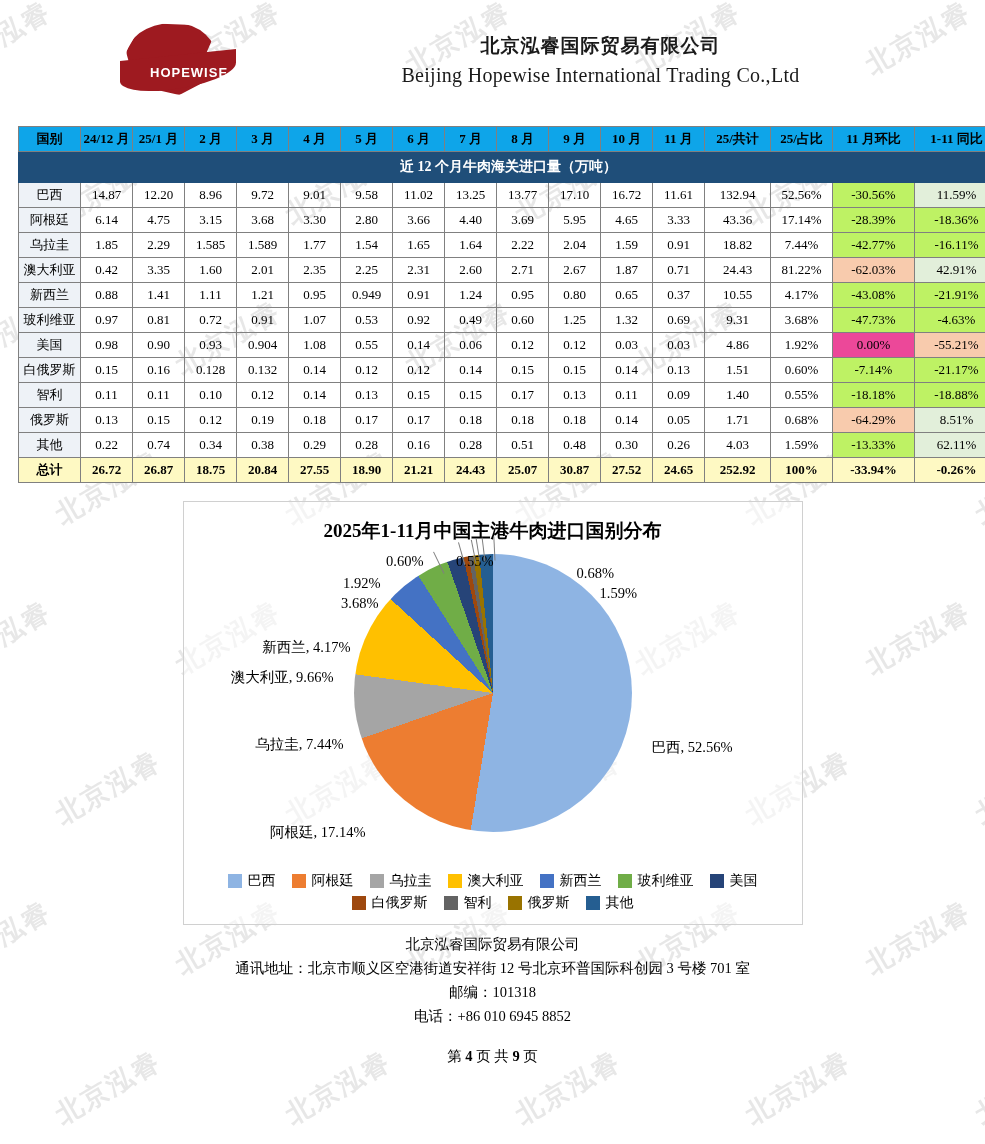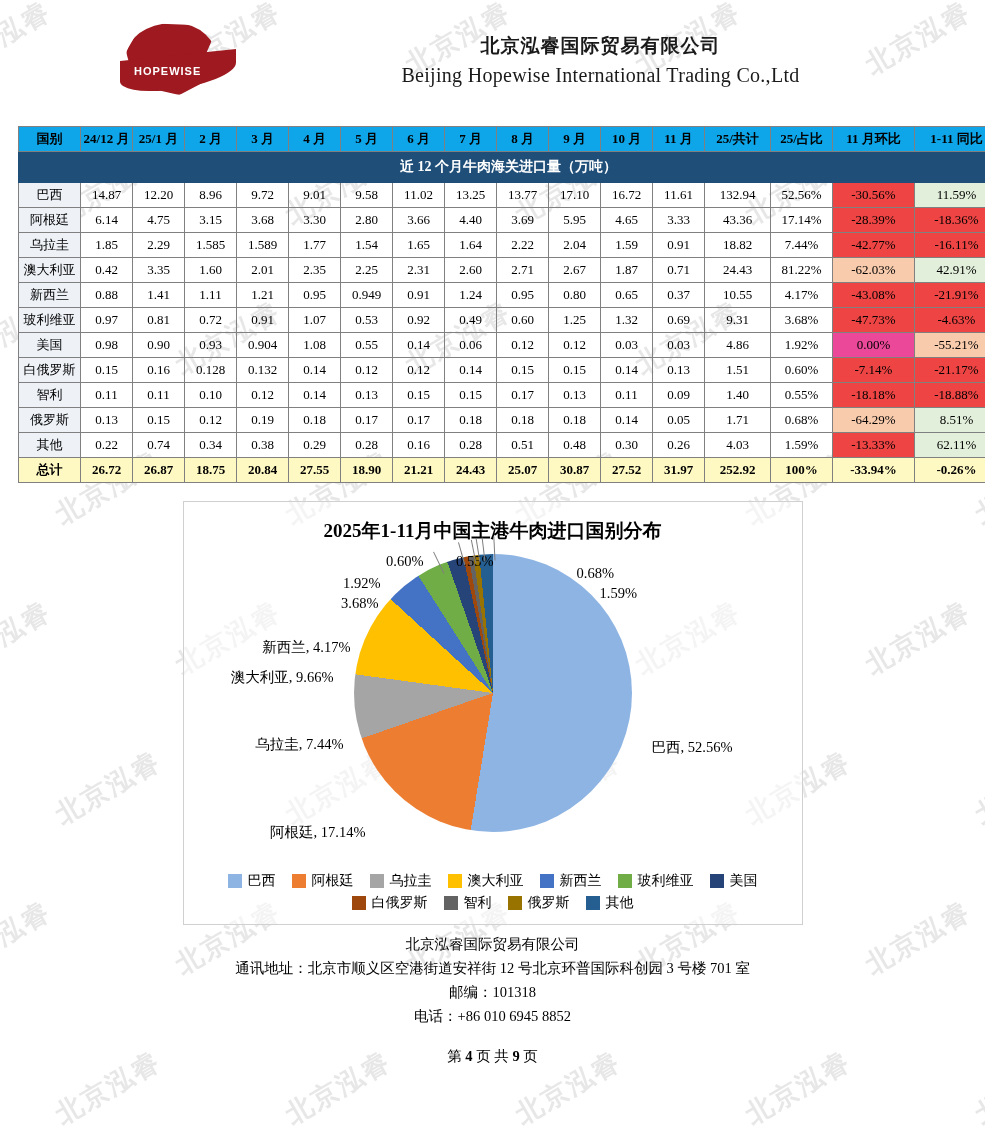--- a/index.html
+++ b/index.html
@@ -40,22 +40,22 @@
     border-radius:50% 46% 48% 52%/48% 54% 46% 52%;
     clip-path:polygon(18% 0%, 100% 4%, 86% 46%, 100% 72%, 58% 100%, 10% 86%, 0% 40%);
   }
   .logo .swoosh{
     position:absolute;left:0px;top:34px;width:116px;height:34px;
     background:#9e1a20;
     border-radius:0 0 60% 40%;
     transform:skewY(-6deg);
   }
   .logo .logotext{
-    position:absolute;left:14px;top:44px;
-    color:#fff;font-size:11px;font-weight:bold;letter-spacing:1px;
+    position:absolute;left:30px;top:44px;
+    color:#fff;font-size:13px;font-weight:bold;letter-spacing:1px;
     font-family:"Liberation Sans", sans-serif;
   }
   .company{
     flex:1 1 auto;text-align:center;padding-left:40px;
   }
   .company .cn{
     font-family:"Liberation Serif", serif;
     font-size:19px;font-weight:bold;letter-spacing:1px;color:#1a1a1a;
   }
   .company .en{
@@ -88,21 +88,21 @@
     padding:3px 1px;
     font-family:"Liberation Serif", serif;
     height:20px;
     box-sizing:border-box;
   }
   thead.cols th{
     background:#0ea5e9;font-weight:bold;font-size:13px;
   }
   td.country{background:#eef2f7;}
   tr.total td{font-weight:bold;background:#fef9c3;}
-  .neg{background:#ef4444;}
+  .neg{background:#bef264;}
   .pos{background:#e2efda;}
   .zero{background:#ec4899;}
   .warm{background:#f8cbad;}
   
   col.c-country{width:62px;}
   col.c-m{width:52px;}
   col.c-sum{width:66px;}
   col.c-pct{width:62px;}
   col.c-mom{width:82px;}
   col.c-yoy{width:84px;}
@@ -424,21 +424,21 @@
           <td>26.87</td>
           <td>18.75</td>
           <td>20.84</td>
           <td>27.55</td>
           <td>18.90</td>
           <td>21.21</td>
           <td>24.43</td>
           <td>25.07</td>
           <td>30.87</td>
           <td>27.52</td>
-          <td>31.97</td>
+          <td>24.65</td>
           <td>252.92</td>
           <td>100%</td>
           <td class="neg">-33.94%</td>
           <td class="neg">-0.26%</td>
         </tr>
       </tbody>
   </table>
 </div>
 
 <div class="chart-box">

